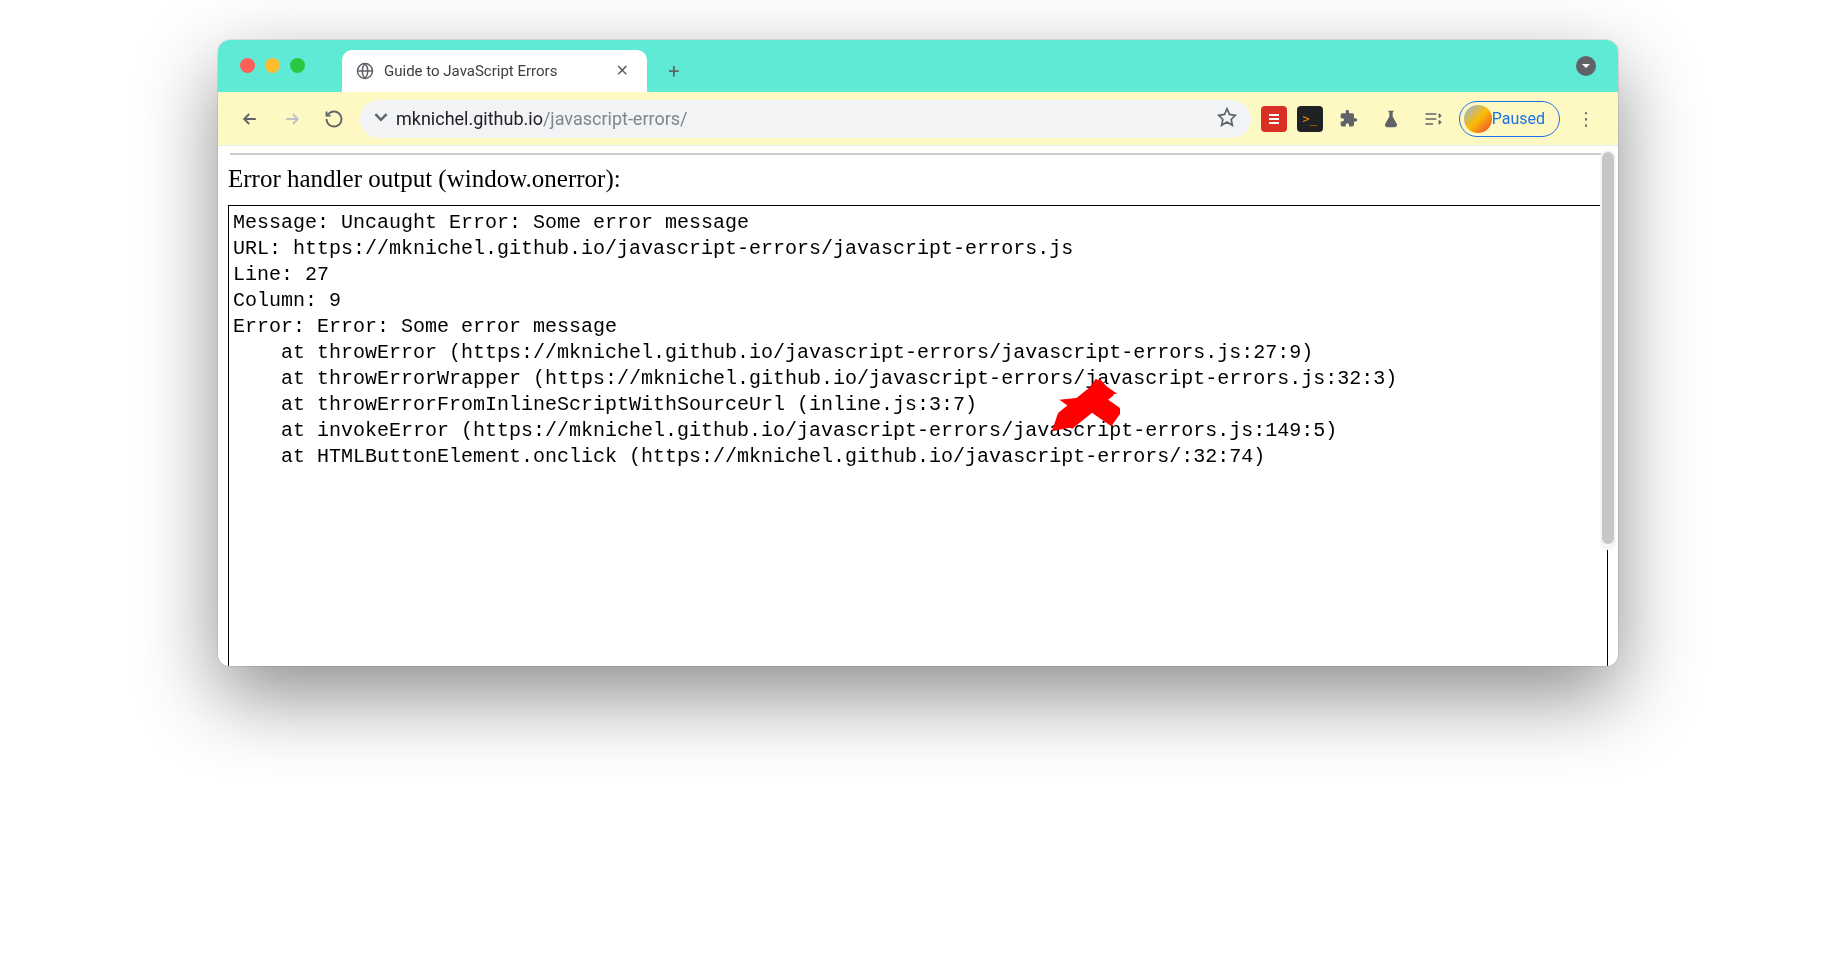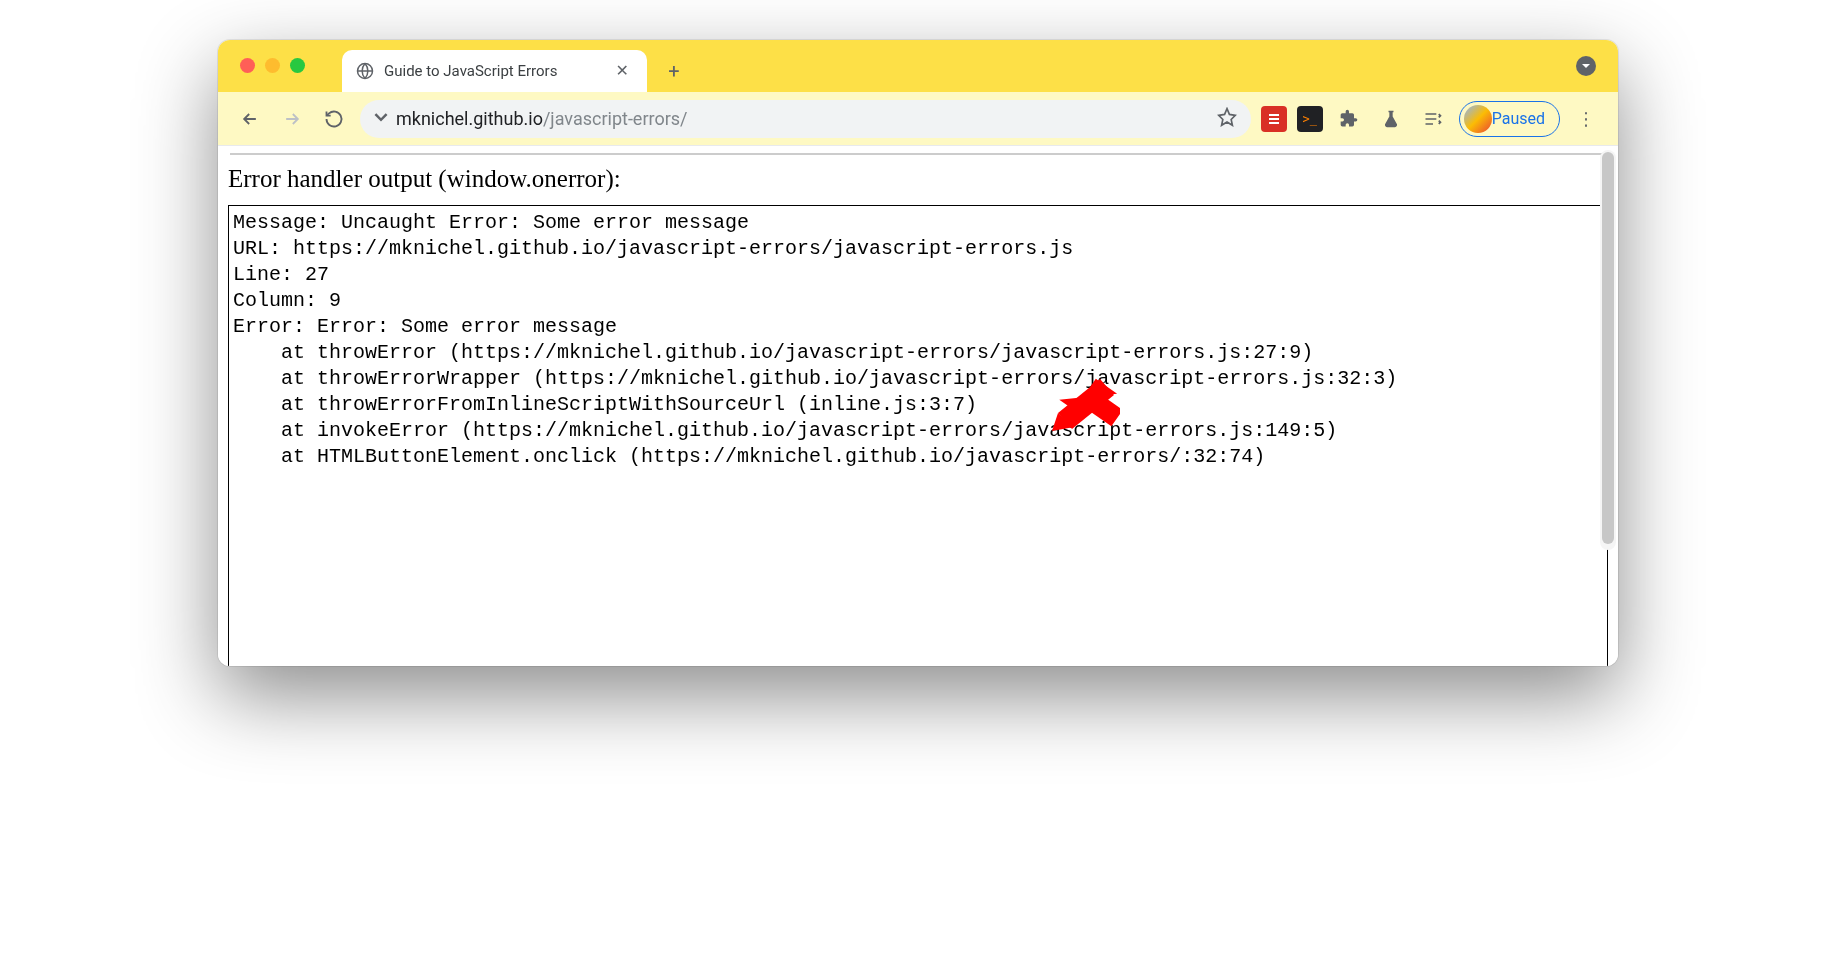--- a/index.html
+++ b/index.html
@@ -14,21 +14,21 @@
     }
     .window {
       width: 1400px;
       background: #fff;
       border-radius: 12px;
       box-shadow: 0 30px 80px rgba(0,0,0,0.45), 0 0 0 1px rgba(0,0,0,0.08);
       overflow: hidden;
       position: relative;
     }
     .titlebar {
-      background: #fde047;
+      background: #5eead4;
       height: 52px;
       display: flex;
       align-items: flex-end;
       padding-left: 14px;
       position: relative;
     }
     .traffic-lights { display: flex; gap: 10px; align-items: center; position: absolute; left: 22px; top: 18px; }
     .tl { width: 15px; height: 15px; border-radius: 50%; }
     .tl.red { background: #ff5f57; }
     .tl.yellow { background: #febc2e; }

